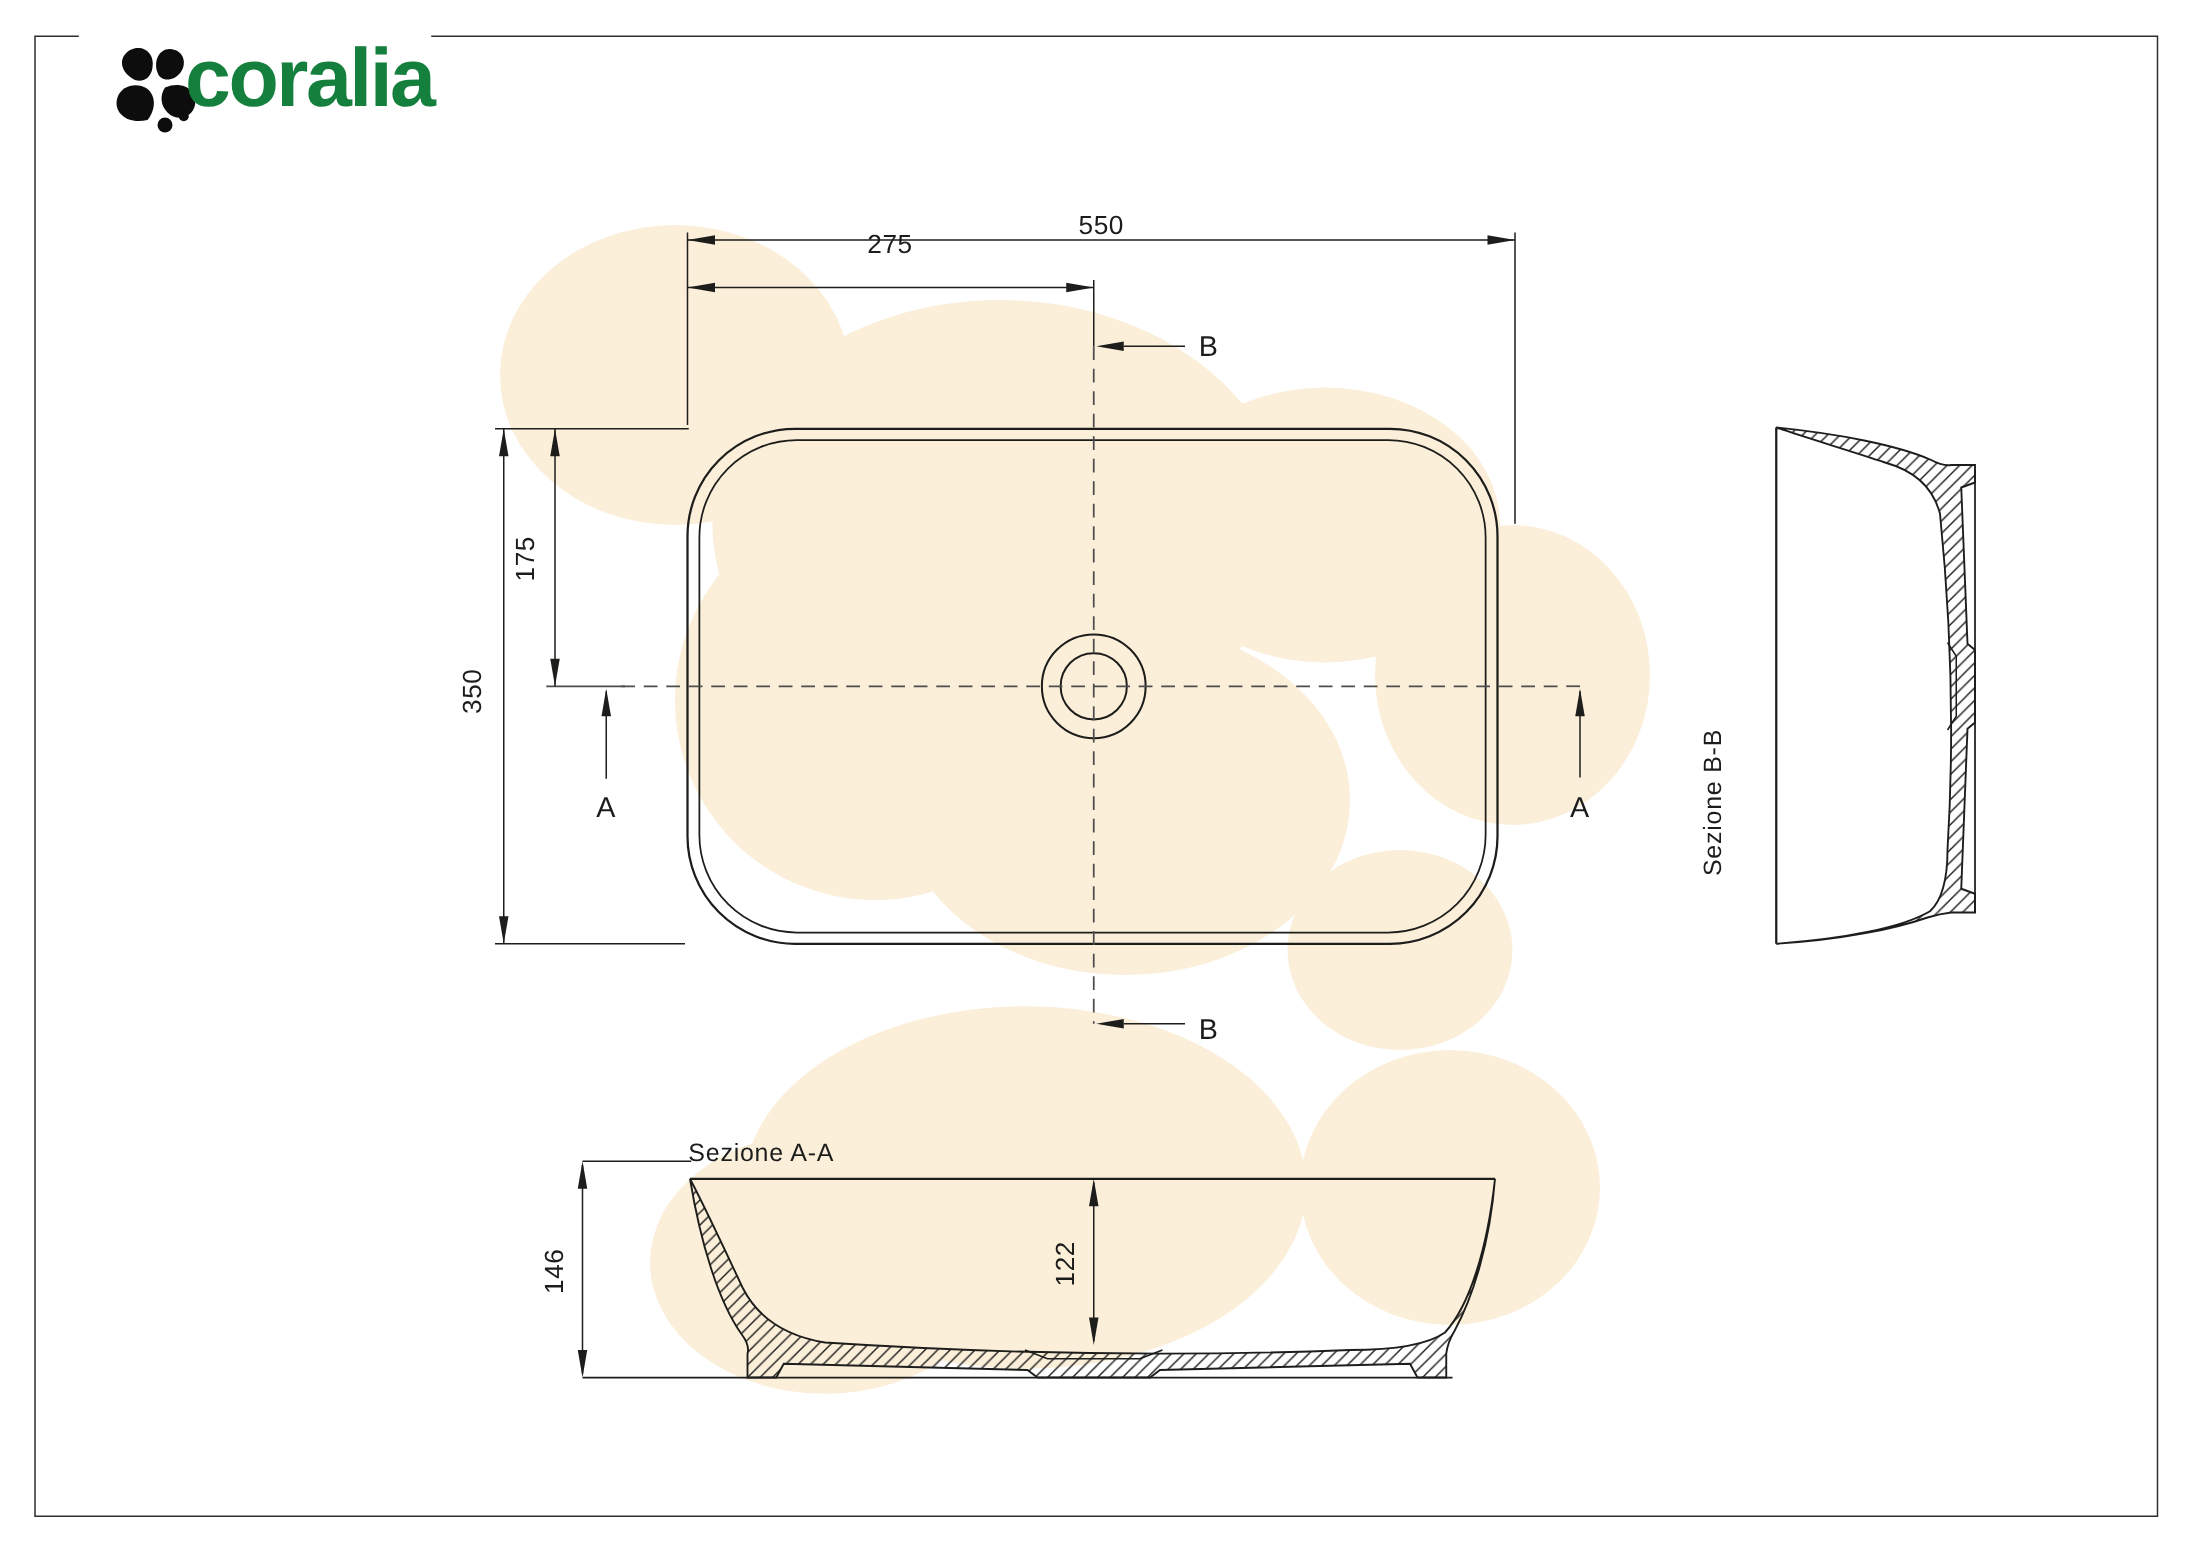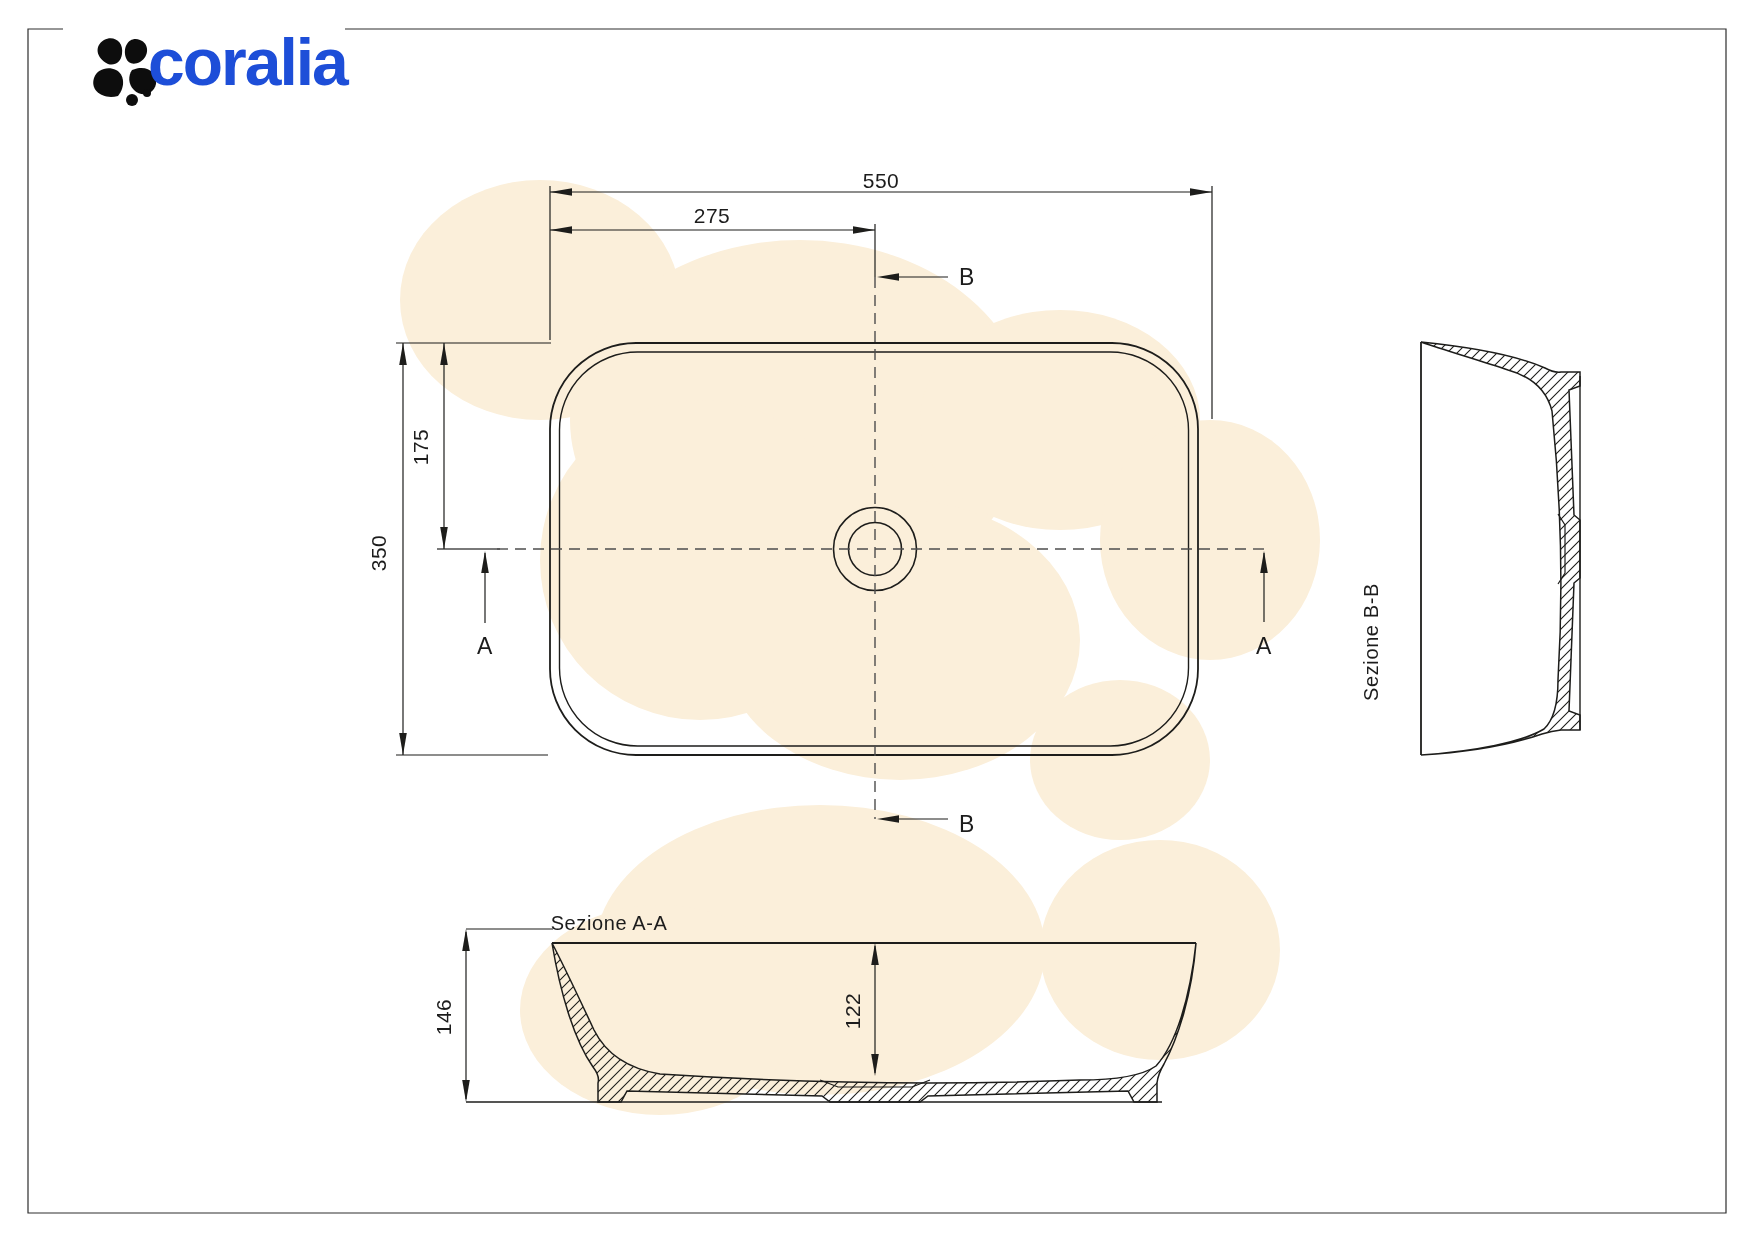--- a/index.html
+++ b/index.html
@@ -21,21 +21,21 @@
   }
   .lbl.v{transform:translate(-50%,-50%) rotate(-90deg);}
   .lbl.marker{font-size:23px;}
   .lbl.sect{font-size:20px;letter-spacing:0.6px;}
   .logo-text{
     position:absolute;
     left:148px;top:30px;
     font-size:66px;line-height:64px;
     font-weight:bold;
     letter-spacing:-2px;
-    color:#1d4ed8;
+    color:#15803d;
   }
 </style>
 </head>
 <body>
 
 <div class="sheet">
 
   <svg width="1754" height="1241" viewBox="0 0 1754 1241">
     <defs>
       <pattern id="hatch" width="10" height="10" patternUnits="userSpaceOnUse">
@@ -167,21 +167,21 @@
            Q1566 549 1552 411
            Q1544 380 1508 370
            C1478 360 1444 350 1421 342 Z"></path>
       <path fill="none" stroke="#1d1d1b" stroke-width="1.2" d="M1558 514 L1565 525 L1565 573 L1558 584"></path>
     </g>
   </svg>
 
   <div class="logo-text">coralia</div>
 
   <div class="lbl" style="left:881px;top:181px;">550</div>
-  <div class="lbl" style="left:712px;top:216px;">275</div>
+  <div class="lbl" style="left:712px;top:196px;">275</div>
   <div class="lbl v" style="left:379px;top:553px;">350</div>
   <div class="lbl v" style="left:421px;top:447px;">175</div>
 
   <div class="lbl marker" style="left:967px;top:277px;">B</div>
   <div class="lbl marker" style="left:967px;top:824px;">B</div>
   <div class="lbl marker" style="left:485px;top:646px;">A</div>
   <div class="lbl marker" style="left:1264px;top:646px;">A</div>
 
   <div class="lbl sect" style="left:609px;top:923px;">Sezione A-A</div>
   <div class="lbl v" style="left:444px;top:1017px;">146</div>

